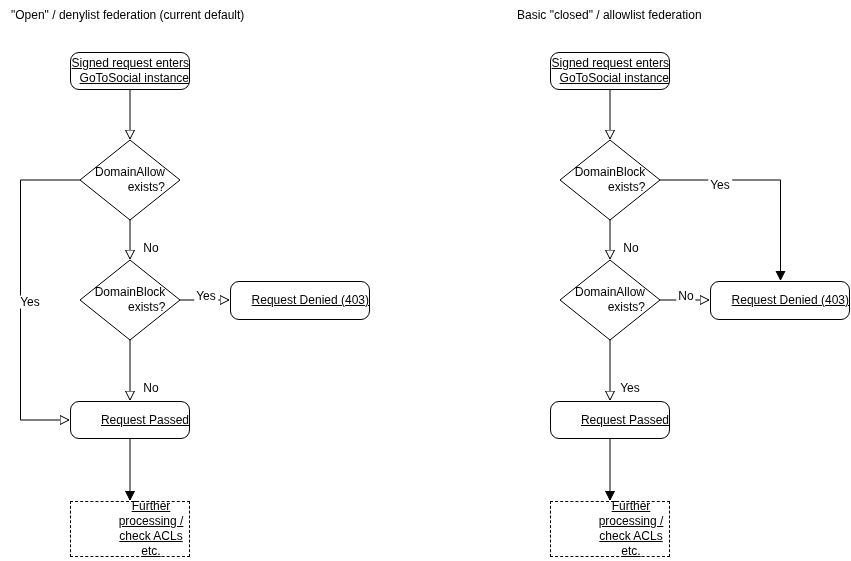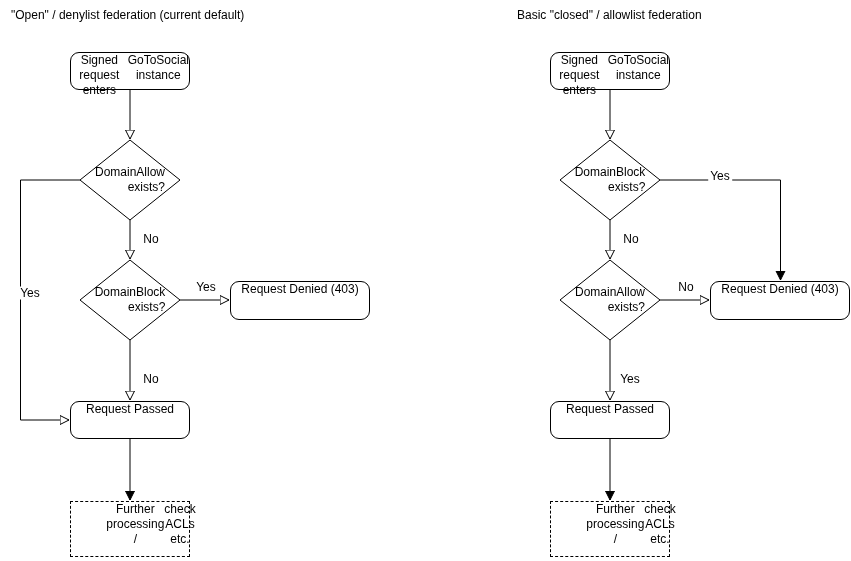--- a/index.html
+++ b/index.html
@@ -15,42 +15,44 @@
     overflow: hidden;
   }
   .svg-layer { position: absolute; left: 0; top: 0; }
   .edge { fill: none; stroke: #000000; stroke-width: 1; }
   .shape { fill: #ffffff; stroke: #000000; stroke-width: 1; }
   .title { position: absolute; white-space: nowrap; }
   .node {
     position: absolute;
     background: #ffffff;
     display: flex;
-    flex-direction: row;
-    align-items: flex-start;
+    flex-direction: column;
+    align-items: flex-end;
     justify-content: center;
     text-align: center;
     line-height: 15px;
+    text-decoration: underline;
   }
   .rounded { border: 1px solid #000000; border-radius: 9px; }
   .dashed { border: 1px dashed #000000; padding-left: 42px; }
   .center-label {
     position: absolute;
     transform: translate(-50%, -50%);
     text-align: right;
     line-height: 15px;
     white-space: nowrap;
   }
   .edge-label {
     position: absolute;
     transform: translate(-50%, -50%);
     background: #ffffff;
     padding: 0 2px;
     line-height: 13px;
     white-space: nowrap;
+    margin-top: 9px;
   }
 </style>
 </head>
 <body>
 
 <div class="canvas">
 
   <svg class="svg-layer" width="851" height="561" viewBox="0 0 851 561">
     <defs>
       <marker id="arrow-open" markerUnits="userSpaceOnUse" markerWidth="12" markerHeight="12" refX="9.5" refY="5" orient="auto">

